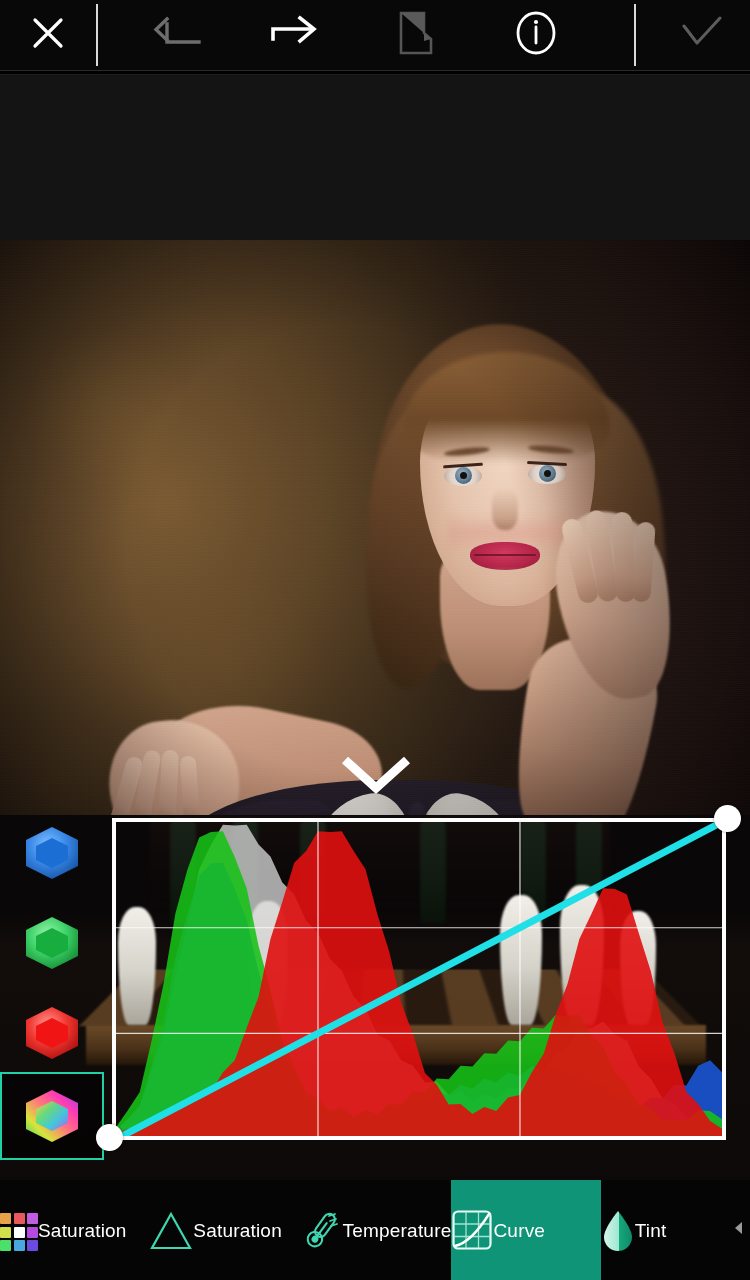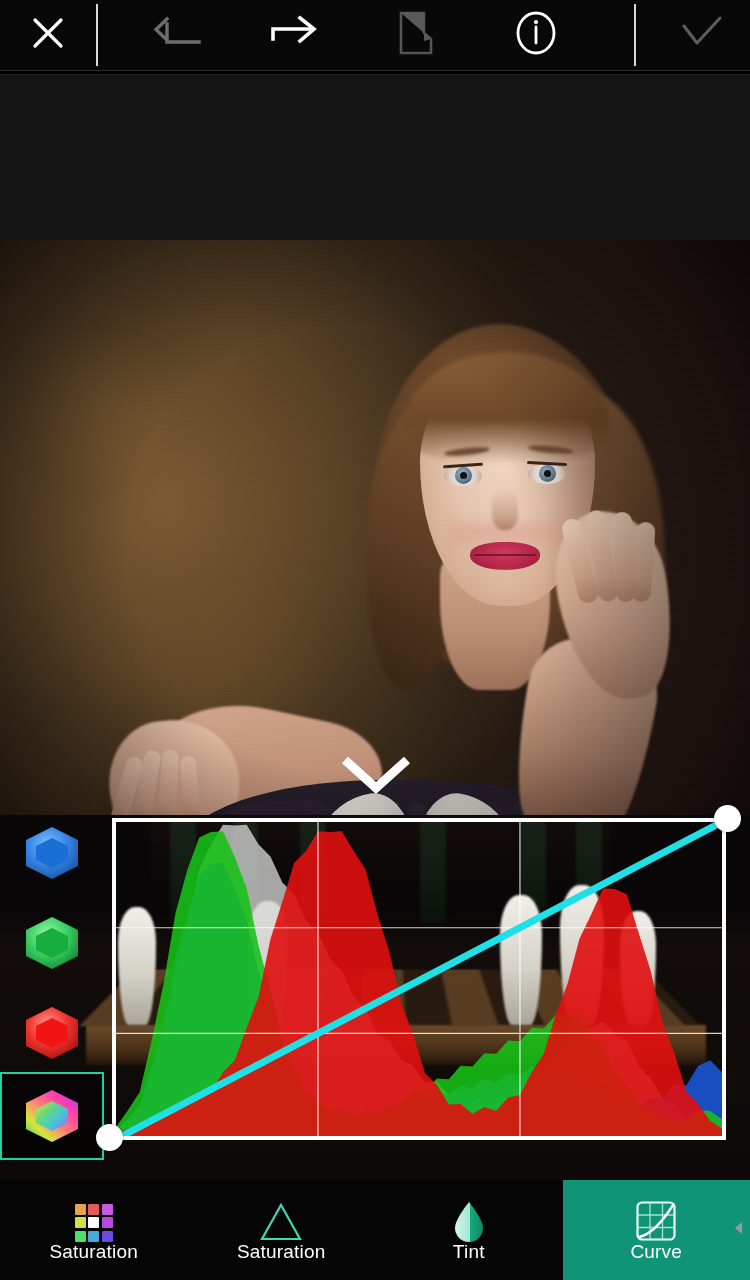--- a/index.html
+++ b/index.html
@@ -406,22 +406,22 @@
 
   
   .bottombar {
     position:absolute; left:0; top:1180px;
     width:750px; height:100px;
     background:#050505;
     display:flex; align-items:stretch;
   }
   .tool {
     flex:1 1 0;
-    display:flex; flex-direction:column;
-    align-items:center; justify-content:center;
+    display:flex; 
+    align-items:center; 
     height:100px;
     background:transparent;
   }
   .tool.active { background:#0f9478; }
   .tool-ic { height:42px; display:flex; align-items:flex-end; justify-content:center; }
   .tool-label {
     font-size:19px; color:#ffffff; letter-spacing:.2px; line-height:1;
     font-family:"Liberation Sans", sans-serif;
   }
   .more-arrow {
@@ -730,48 +730,62 @@
 
     <div class="tool">
       <div class="tool-ic">
         <svg width="44" height="40" viewBox="0 0 44 40">
           <path d="M22 3 L41 37 L3 37 Z" fill="none" stroke="#3fd6b0" stroke-width="2.2"></path>
         </svg>
       </div>
       <div class="tool-label">Saturation</div>
     </div>
 
+    <div class="tool">
+      <div class="tool-ic">
+        <svg width="44" height="42" viewBox="0 0 44 42">
+          <g transform="rotate(36 22 21)">
+            <rect x="17" y="2" width="11" height="26" rx="5.5" fill="none" stroke="#3fd6b0" stroke-width="2.1"></rect>
+            <circle cx="22.5" cy="32" r="7.2" fill="none" stroke="#3fd6b0" stroke-width="2.1"></circle>
+            <circle cx="22.5" cy="32" r="3.4" fill="#3fd6b0"></circle>
+            <path d="M22.5 28 L22.5 12" stroke="#3fd6b0" stroke-width="2.1" stroke-linecap="round"></path>
+          </g>
+          <path d="M30 7 L36 5 M31 12 L37 10 M32 17 L38 15" stroke="#3fd6b0" stroke-width="1.8" stroke-linecap="round"></path>
+        </svg>
+      </div>
+      <div class="tool-label">Temperature</div>
+    </div>
+
+    <div class="tool active">
+      <div class="tool-ic">
+        <svg width="42" height="42" viewBox="0 0 42 42">
+          <rect x="2.5" y="2.5" width="37" height="37" rx="4.5" fill="none" stroke="#e9fff8" stroke-width="2.2"></rect>
+          <path d="M2.5 15 H39.5 M2.5 27.5 H39.5 M15 2.5 V39.5 M27.5 2.5 V39.5" stroke="#bff0e1" stroke-width="1.3" opacity=".85"></path>
+          <path d="M4 37 C14 35 26 24 38 5" fill="none" stroke="#ffffff" stroke-width="2.4" stroke-linecap="round"></path>
+        </svg>
+      </div>
+      <div class="tool-label">Curve</div>
+    </div>
 
     <div class="tool">
       <div class="tool-ic">
         <svg width="34" height="42" viewBox="0 0 34 42">
           <defs>
             <linearGradient id="dg" x1="0%" y1="0%" x2="100%" y2="0%">
               <stop offset="0%" stop-color="#d6f5ea"></stop>
               <stop offset="52%" stop-color="#9fe8d2"></stop>
               <stop offset="53%" stop-color="#17a87e"></stop>
               <stop offset="100%" stop-color="#0e8b66"></stop>
             </linearGradient>
           </defs>
           <path d="M17 2 C17 2 31 19 31 28 A14 14 0 0 1 3 28 C3 19 17 2 17 2 Z" fill="url(#dg)"></path>
         </svg>
       </div>
       <div class="tool-label">Tint</div>
     </div>
-
-    <div class="tool active">
-      <div class="tool-ic">
-        <svg width="42" height="42" viewBox="0 0 42 42">
-          <rect x="2.5" y="2.5" width="37" height="37" rx="4.5" fill="none" stroke="#e9fff8" stroke-width="2.2"></rect>
-          <path d="M2.5 15 H39.5 M2.5 27.5 H39.5 M15 2.5 V39.5 M27.5 2.5 V39.5" stroke="#bff0e1" stroke-width="1.3" opacity=".85"></path>
-          <path d="M4 37 C14 35 26 24 38 5" fill="none" stroke="#ffffff" stroke-width="2.4" stroke-linecap="round"></path>
-        </svg>
-      </div>
-      <div class="tool-label">Curve</div>
-    </div>
   </div>
 
   <div class="more-arrow">
     <span>
       <svg width="14" height="16" viewBox="0 0 14 16">
         <path d="M11 2 L4 8 L11 14 Z" fill="#9a9a9a"></path>
       </svg>
     </span>
   </div>
 

